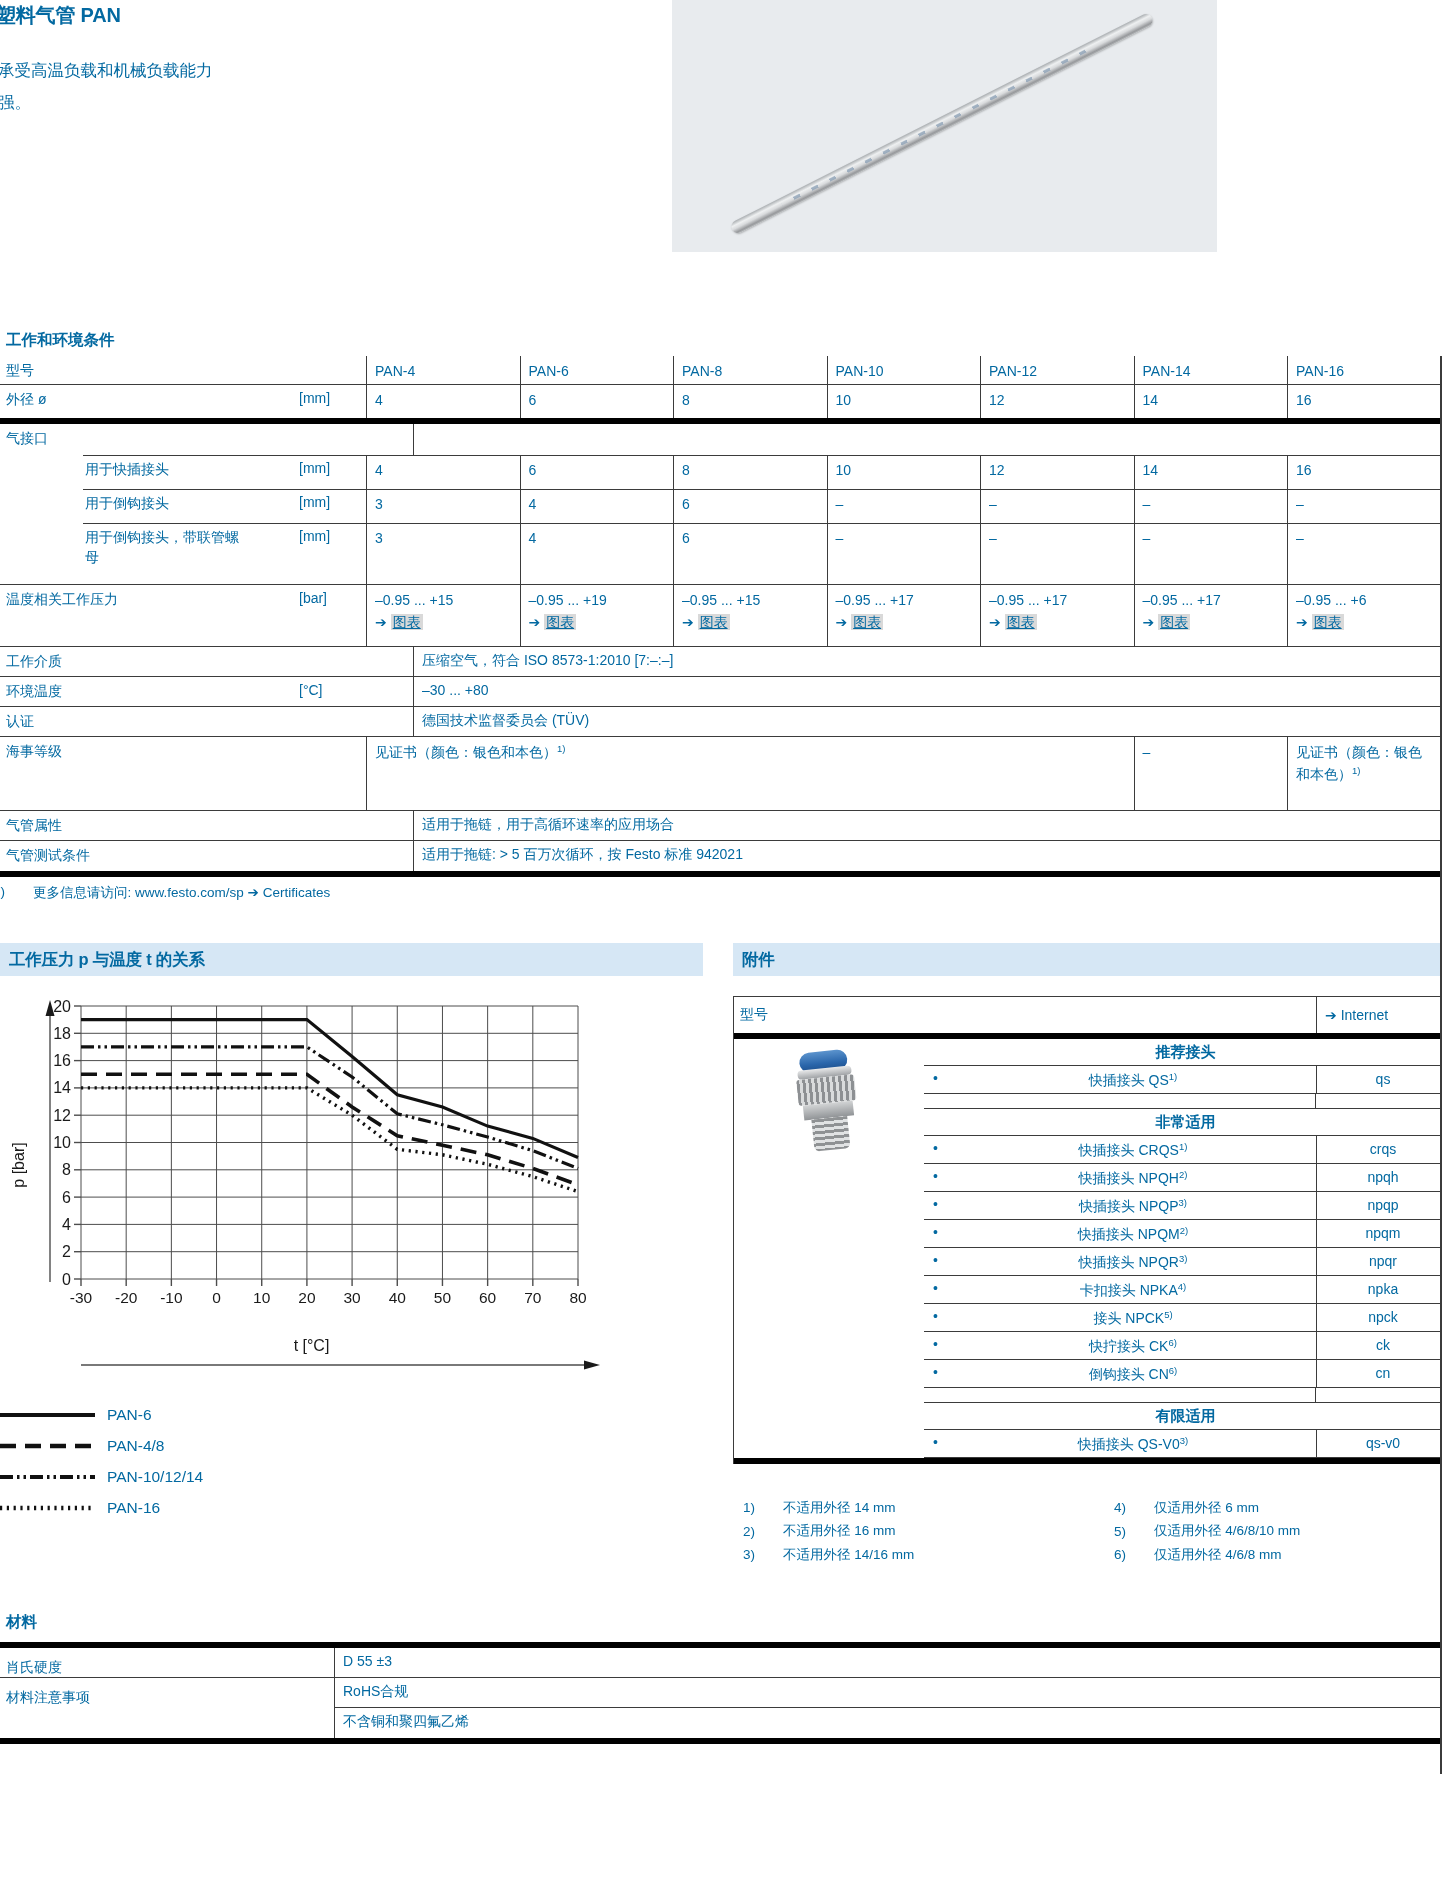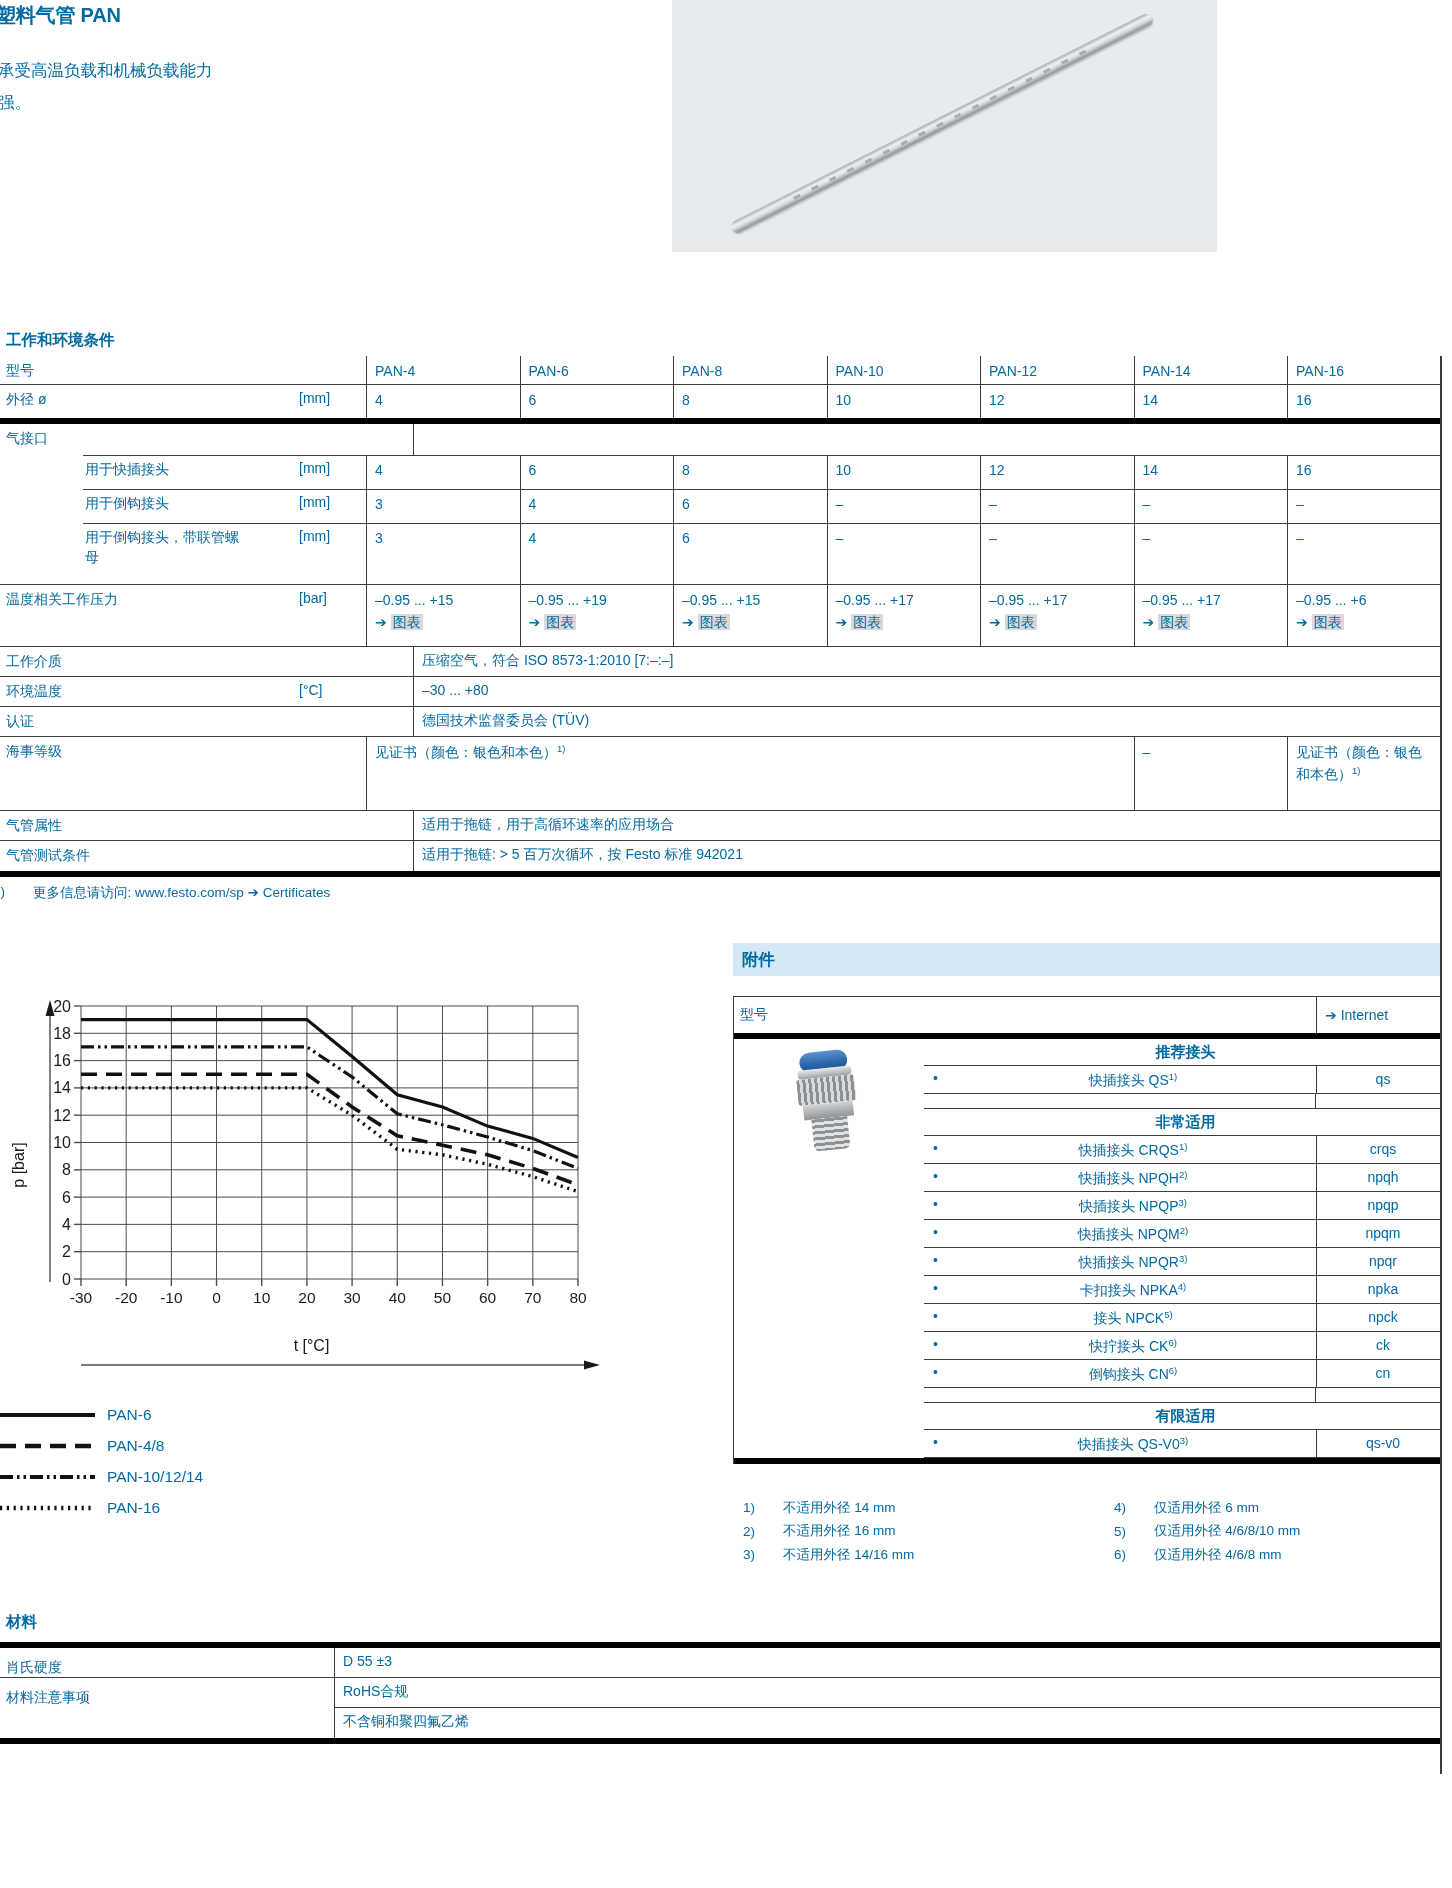--- a/index.html
+++ b/index.html
@@ -23,21 +23,21 @@
   #cond-table{position:absolute;left:0;top:356px;width:1441px;font-size:14px;}
   .crow{display:flex;position:relative;box-sizing:border-box;align-items:stretch;}
   .crow.bb{border-bottom:1px solid #3b3b3b;}
   .lab{width:295px;box-sizing:border-box;padding:5px 55px 0 6px;line-height:1.4;}
   .lab.ind{padding-left:85px;}
   .unit{width:71px;box-sizing:border-box;padding:5px 0 0 4px;}
   .dcell{flex:0 0 153.5px;box-sizing:border-box;border-left:1px solid #3b3b3b;padding:5px 6px 0 8px;line-height:1.55;}
   .scell{flex:1;box-sizing:border-box;border-left:1px solid #3b3b3b;padding:5px 6px 0 8px;margin-left:47px;}
   .isep{position:absolute;left:83px;right:0;bottom:-1px;height:1px;background:#3b3b3b;}
   .thickbar{height:6px;background:#000;}
-  .glink{background:#d9d9d9;padding:0 2px;}
+  .glink{background:#d9d9d9;padding:0 2px;text-decoration:underline;}
   .arrow{font-weight:bold;}
   sup.s{font-size:9.5px;vertical-align:5px;}
   
   .fnrow{position:absolute;display:flex;font-size:13.5px;}
   .fnum{width:40px;flex:0 0 40px;}
   
   #chart-svg{position:absolute;left:0;top:990px;}
   #legend{position:absolute;left:0;top:1399px;}
   .legrow{display:flex;align-items:center;height:31px;font-size:15.5px;}
   .legrow span{margin-left:12px;}
@@ -236,20 +236,23 @@
   <div class="fnrow" style="left:0;top:884px;">
     <span class="fnum" style="margin-left:-7px">1)</span>
     <span>
       <span>更多信息请访问:</span>
       <span>www.festo.com/sp</span>
       <span class="arrow">➔</span>
       <span>Certificates</span>
     </span>
   </div>
 
+  <div class="secbar" style="left:0;top:943px;width:703px;">
+    <span>工作压力 p 与温度 t 的关系</span>
+  </div>
   <div class="secbar" style="left:733px;top:943px;width:708px;">
     <span>附件</span>
   </div>
 
   <svg id="chart-svg" width="650" height="390" viewBox="0 0 650 390">
       <line x1="81" y1="16" x2="81" y2="289" stroke="#4d4d4d" stroke-width="1"></line>
       <line x1="81" y1="289" x2="81" y2="296" stroke="#4d4d4d" stroke-width="1.4"></line>
       <text x="81" y="313" text-anchor="middle" font-size="15.5" fill="#1a1a1a" font-family="&quot;Liberation Sans&quot;,&quot;DejaVu Sans&quot;,sans-serif">-30</text>
       <line x1="126.18181818181819" y1="16" x2="126.18181818181819" y2="289" stroke="#4d4d4d" stroke-width="1"></line>
       <line x1="126.18181818181819" y1="289" x2="126.18181818181819" y2="296" stroke="#4d4d4d" stroke-width="1.4"></line>

